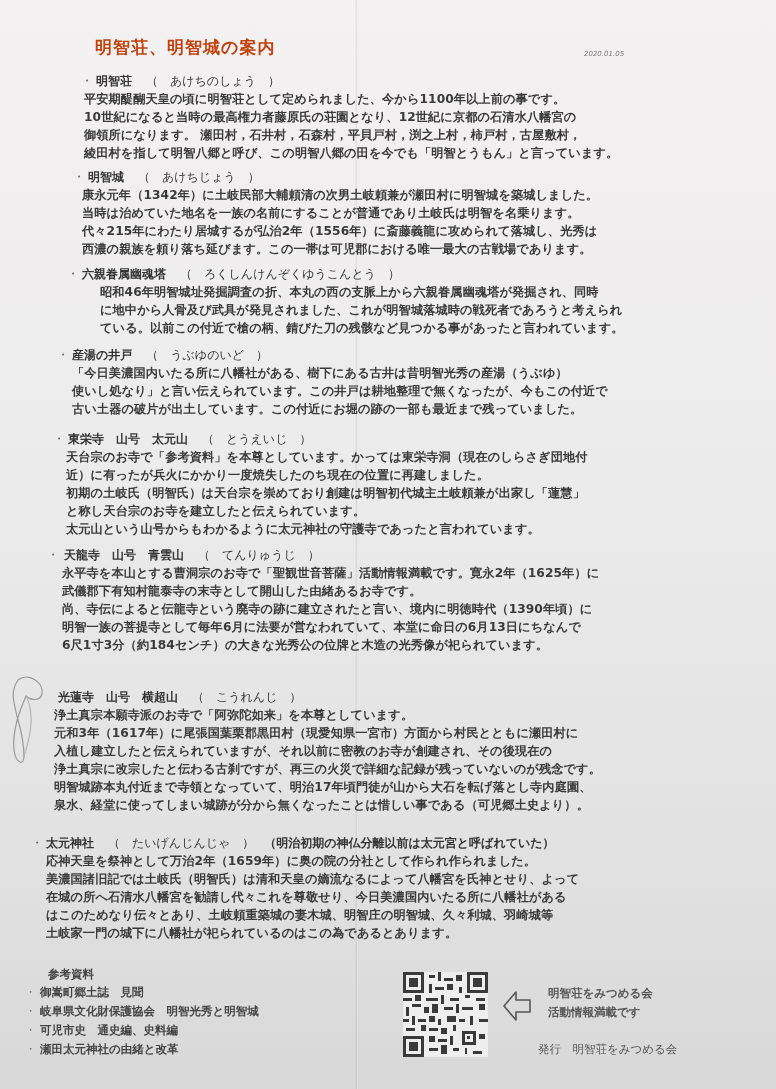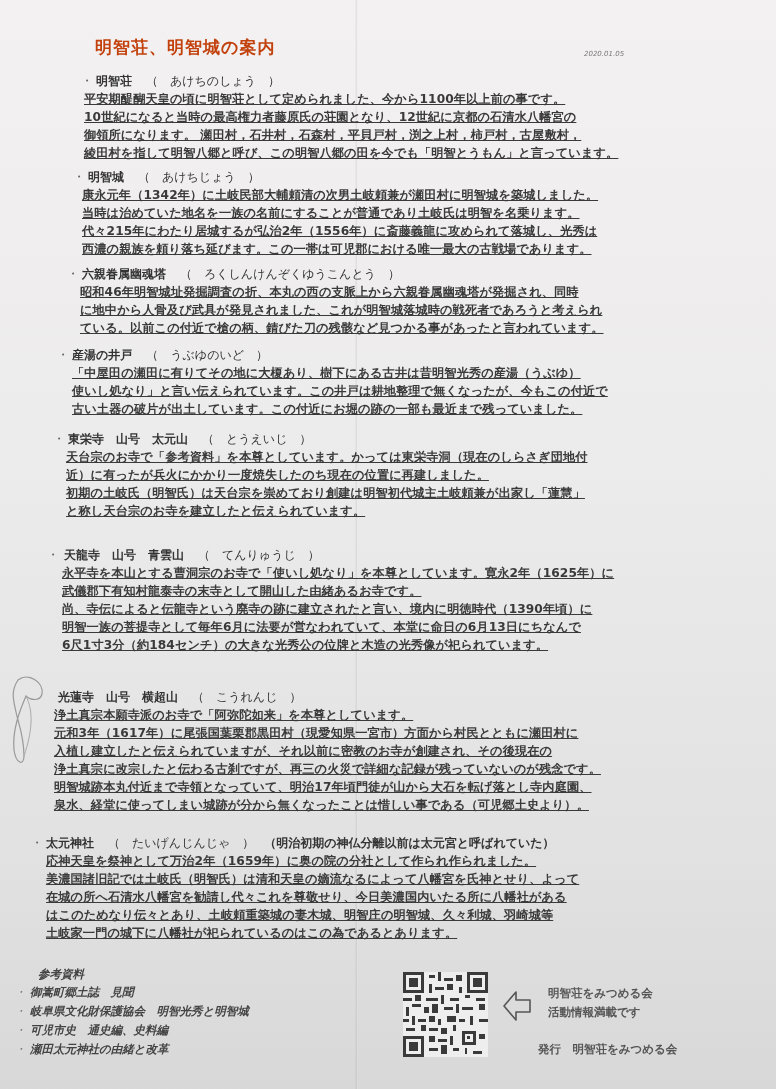--- a/index.html
+++ b/index.html
@@ -33,34 +33,33 @@
   }
   .bullet {
     position: absolute; font-size: 10px; color: #666; top: 0;
   }
   .reading { font-weight: normal; margin-left: 14px; }
   .reading-note { font-weight: bold; margin-left: 10px; margin-top: 8px; }
   .body-line {
     font-size: 12.2px; font-weight: bold; color: #3a3a3a;
     height: 18px; line-height: 18px; white-space: nowrap;
     letter-spacing: 0.1px;
-    text-decoration: underline;
-  }
-  .refs { position: absolute; left: 20px; top: 965px; width: 360px; font-style: italic; }
+  }
+  .refs { position: absolute; left: 30px; top: 965px; width: 360px; }
   .refs .ref-title { font-size: 11.5px; font-weight: bold; color: #444; margin-left: 18px; height: 18px; line-height: 18px; }
   .refs .ref-item { font-size: 11.5px; font-weight: bold; color: #444; height: 19px; line-height: 19px; white-space: nowrap; position: relative; padding-left: 10px; }
   .refs .ref-item .dot { position: absolute; left: -4px; color: #777; font-size: 9px; }
   .qr {
     position: absolute; left: 403px; top: 972px; width: 85px; height: 85px;
     background: #f2f2f2;
   }
   .arrow { position: absolute; left: 502px; top: 986px; width: 30px; height: 40px; }
   .promo { position: absolute; left: 548px; top: 984px; font-size: 11.5px; font-weight: bold; color: #555; }
   .promo div { height: 19px; line-height: 19px; }
-  .publisher { position: absolute; left: 538px; top: 1042px; font-size: 11.5px; font-weight: bold; color: #555; white-space: nowrap; }
+  .publisher { position: absolute; left: 538px; top: 1042px; font-size: 11.5px; font-weight: normal; color: #555; white-space: nowrap; }
   .scribble { position: absolute; left: 4px; top: 672px; width: 48px; height: 100px; }
 </style>
 </head>
 <body>
 
 <div class="paper"></div>
 <div class="fold"></div>
 
 <div class="title">明智荘、明智城の案内</div>
 <div class="date">2020.01.05</div>
@@ -89,59 +88,60 @@
     <div class="body-line">代々215年にわたり居城するが弘治2年（1556年）に斎藤義龍に攻められて落城し、光秀は</div>
     <div class="body-line">西濃の親族を頼り落ち延びます。この一帯は可児郡における唯一最大の古戦場であります。</div>
   </div>
 </div>
 
 <div class="section" style="top:265px;">
   <div class="sec-head" style="left:82px;">
     <span class="bullet" style="left:-14px;">・</span>
     <span>六親眷属幽魂塔</span><span class="reading">（　ろくしんけんぞくゆうこんとう　）</span>
   </div>
-  <div style="margin-left:80px;">
+  <div style="margin-left:100px;">
     <div class="body-line">昭和46年明智城址発掘調査の折、本丸の西の支脈上から六親眷属幽魂塔が発掘され、同時</div>
     <div class="body-line">に地中から人骨及び武具が発見されました、これが明智城落城時の戦死者であろうと考えられ</div>
     <div class="body-line">ている。以前この付近で槍の柄、錆びた刀の残骸など見つかる事があったと言われています。</div>
   </div>
 </div>
 
 <div class="section" style="top:346px;">
   <div class="sec-head" style="left:72px;">
     <span class="bullet" style="left:-14px;">・</span>
     <span>産湯の井戸</span><span class="reading">（　うぶゆのいど　）</span>
   </div>
   <div style="margin-left:72px;">
-    <div class="body-line">「中屋田の瀬田に有りてその地に大榎あり、樹下にある古井は昔明智光秀の産湯（うぶゆ）</div>
+    <div class="body-line">「今日美濃国内いたる所に八幡社がある、樹下にある古井は昔明智光秀の産湯（うぶゆ）</div>
     <div class="body-line">使いし処なり」と言い伝えられています。この井戸は耕地整理で無くなったが、今もこの付近で</div>
     <div class="body-line">古い土器の破片が出土しています。この付近にお堀の跡の一部も最近まで残っていました。</div>
   </div>
 </div>
 
 <div class="section" style="top:430px;">
   <div class="sec-head" style="left:68px;">
     <span class="bullet" style="left:-14px;">・</span>
     <span>東栄寺　山号　太元山</span><span class="reading">（　とうえいじ　）</span>
   </div>
   <div style="margin-left:66px;">
     <div class="body-line">天台宗のお寺で「参考資料」を本尊としています。かっては東栄寺洞（現在のしらさぎ団地付</div>
     <div class="body-line">近）に有ったが兵火にかかり一度焼失したのち現在の位置に再建しました。</div>
     <div class="body-line">初期の土岐氏（明智氏）は天台宗を崇めており創建は明智初代城主土岐頼兼が出家し「蓮慧」</div>
     <div class="body-line">と称し天台宗のお寺を建立したと伝えられています。</div>
+    <div class="body-line">太元山という山号からもわかるように太元神社の守護寺であったと言われています。</div>
   </div>
 </div>
 
 <div class="section" style="top:546px;">
   <div class="sec-head" style="left:64px;">
     <span class="bullet" style="left:-16px;">・</span>
     <span>天龍寺　山号　青雲山</span><span class="reading">（　てんりゅうじ　）</span>
   </div>
   <div style="margin-left:62px;">
-    <div class="body-line">永平寺を本山とする曹洞宗のお寺で「使いし処なり」を本尊としています。寛永2年（1625年）に</div>
+    <div class="body-line">永平寺を本山とする曹洞宗のお寺で「聖観世音菩薩」活動情報満載です。寛永2年（1625年）に</div>
     <div class="body-line">武儀郡下有知村龍泰寺の末寺として開山した由緒あるお寺です。</div>
     <div class="body-line">尚、寺伝によると伝龍寺という廃寺の跡に建立されたと言い、境内に明徳時代（1390年頃）に</div>
     <div class="body-line">明智一族の菩提寺として毎年6月に法要が営なわれていて、本堂に命日の6月13日にちなんで</div>
     <div class="body-line">6尺1寸3分（約184センチ）の大きな光秀公の位牌と木造の光秀像が祀られています。</div>
   </div>
 </div>
 
 <div class="section" style="top:688px;">
   <div class="sec-head" style="left:58px;">
     <span>光蓮寺　山号　横超山</span><span class="reading">（　こうれんじ　）</span>

